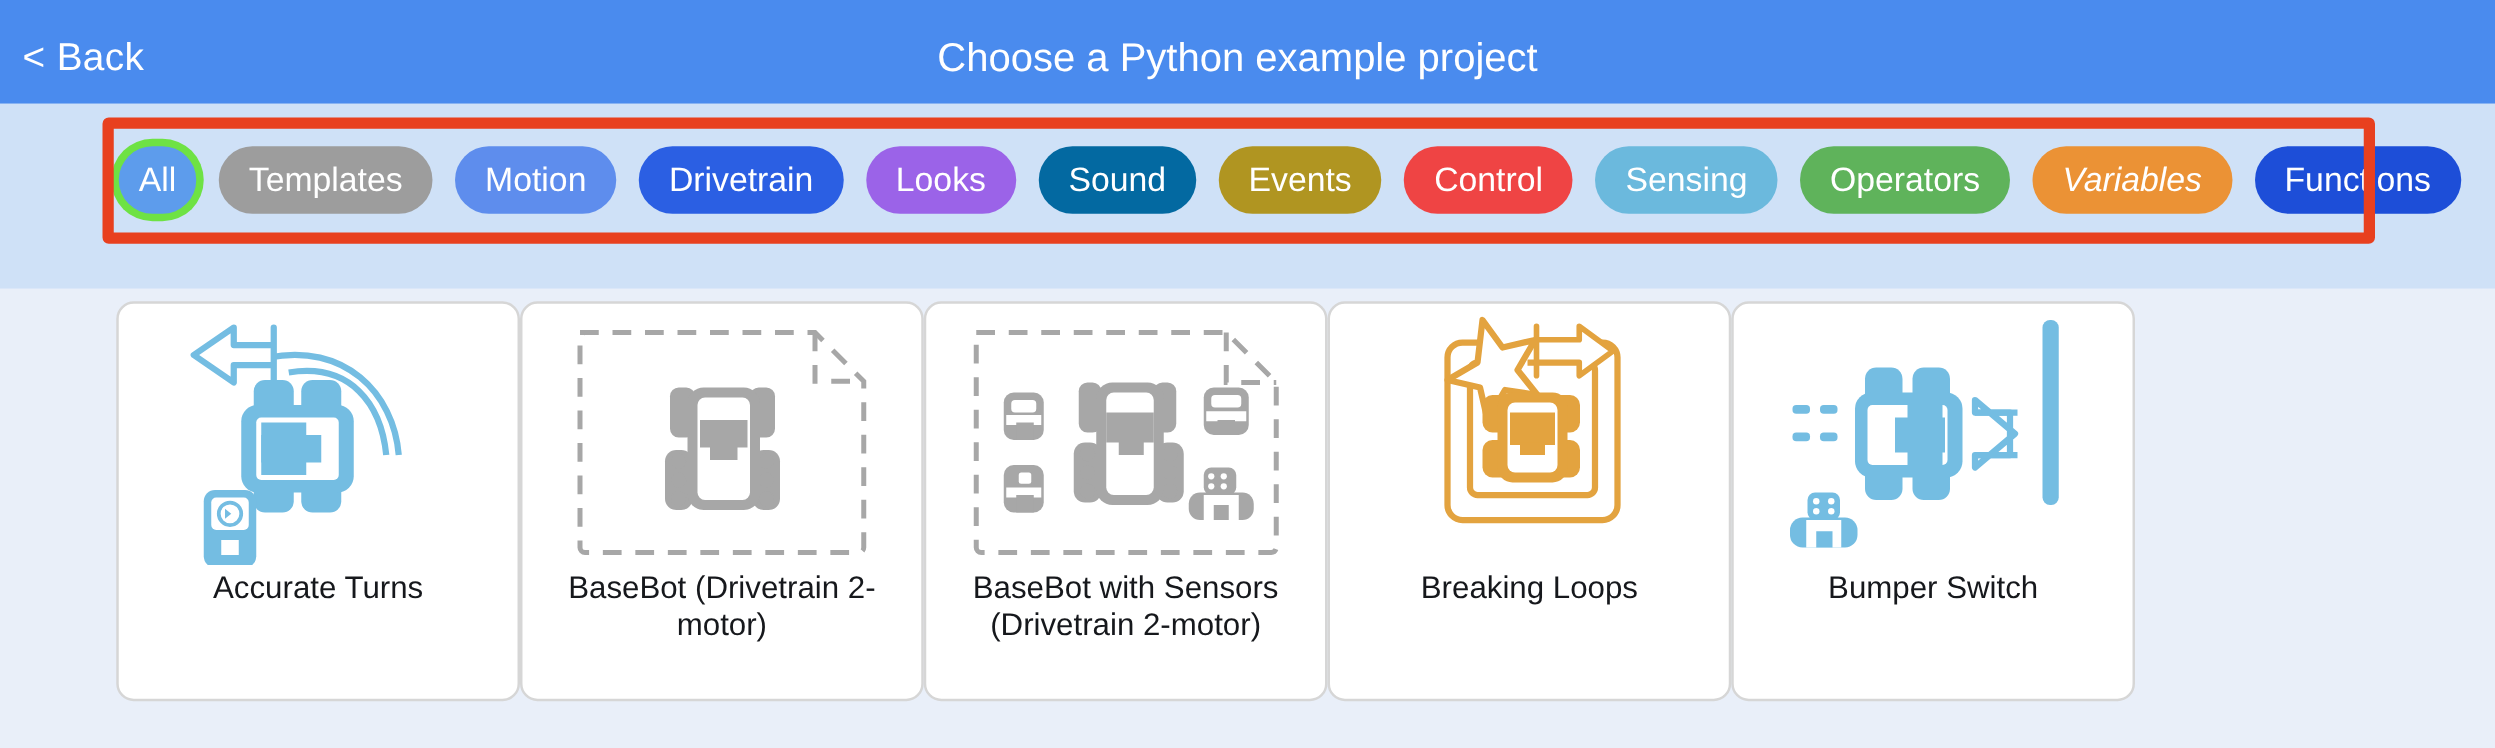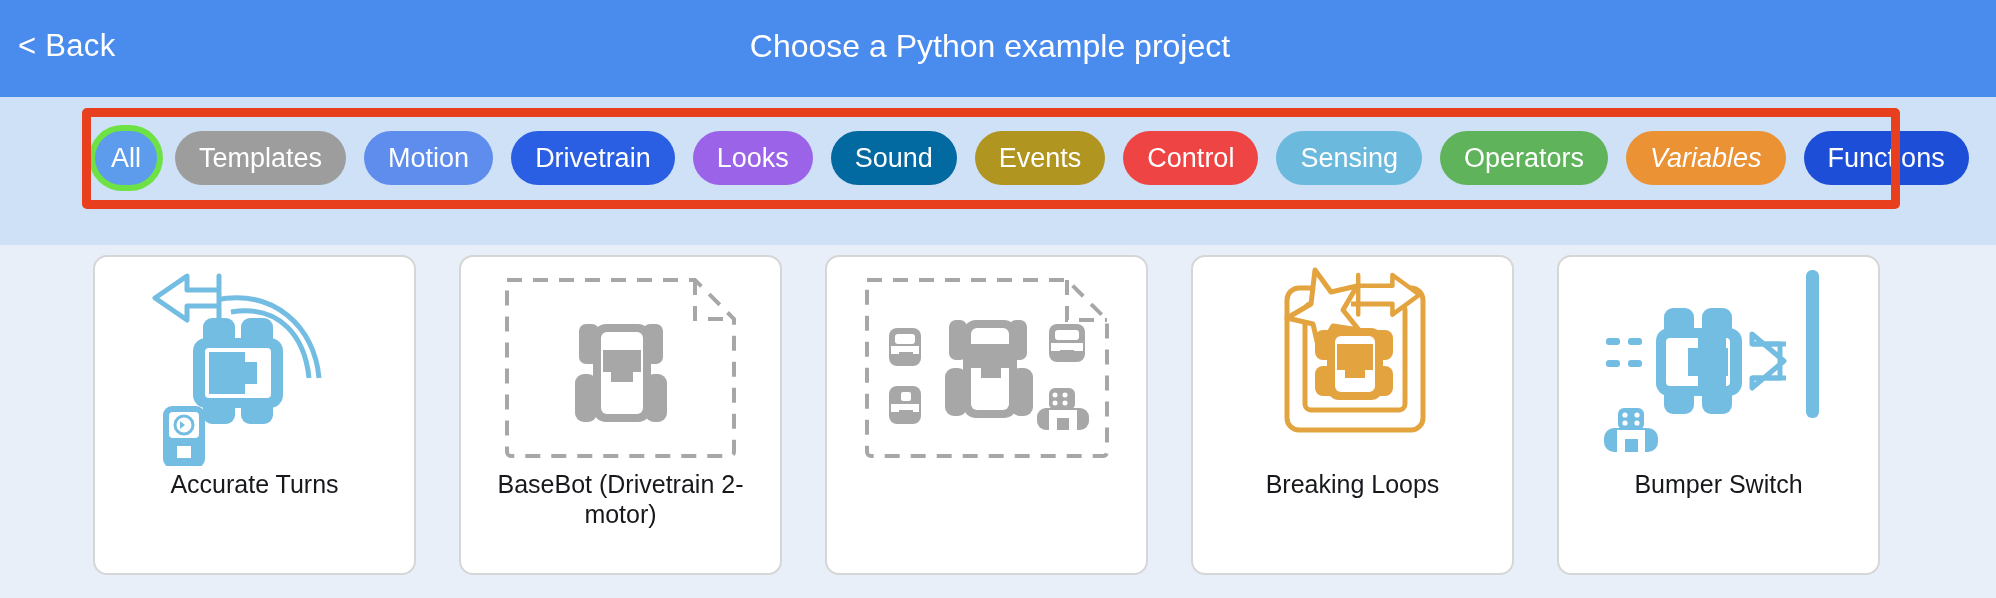--- a/index.html
+++ b/index.html
@@ -11,21 +11,21 @@
     height: 598px;
     font-family: "Liberation Sans", sans-serif;
     background: #e9eff9;
     overflow: hidden;
   }
 
   
   #app-header {
     position: relative;
     width: 1996px;
-    height: 97px;
+    height: 83px;
     background: #4a8bee;
     box-sizing: border-box;
   }
   #back-button {
     position: absolute;
     left: 18px;
     top: 28px;
     color: #ffffff;
     font-size: 31px;
     letter-spacing: 0.3px;
@@ -100,21 +100,20 @@
     height: 379px;
     background: #e9eff9;
     box-sizing: border-box;
     overflow: hidden;
   }
   #cards-row {
     position: absolute;
     left: 93px;
     top: 10px;
     display: flex;
-    gap: 43px;
     align-items: flex-end;
   }
   .project-card {
     width: 323px;
     height: 320px;
     background: #ffffff;
     border: 2px solid #d6d6d6;
     border-radius: 14px;
     box-sizing: border-box;
     display: flex;
@@ -303,20 +302,21 @@
             <circle cx="202" cy="129" r="2.5" fill="#ffffff"></circle>
               <circle cx="212" cy="129" r="2.5" fill="#ffffff"></circle>
             <circle cx="202" cy="137" r="2.5" fill="#ffffff"></circle>
               <circle cx="212" cy="137" r="2.5" fill="#ffffff"></circle>
             <rect x="184" y="142" width="52" height="22" rx="9"></rect>
             <rect x="196" y="144" width="28" height="20" fill="#ffffff"></rect>
             <rect x="204" y="152" width="12" height="12" fill="#a7a7a7"></rect>
           </g>
         </svg>
       </div>
+      <div class="card-label">BaseBot with Sensors (Drivetrain 2-motor)</div>
     </div>
 
     <div class="project-card">
       <div class="card-art">
         <svg width="200" height="200" viewBox="0 0 200 200" fill="none">
           <g stroke="#e3a33f" stroke-width="5" fill="none">
             <path d="M96 22 h62 a12 12 0 0 1 12 12 v118 a12 12 0 0 1 -12 12 h-112 a12 12 0 0 1 -12 -12 v-118 a12 12 0 0 1 12 -12 h16"></path>
             <path d="M98 38 h48 a6 6 0 0 1 6 6 v94 a6 6 0 0 1 -6 6 h-88 a6 6 0 0 1 -6 -6 v-94 a6 6 0 0 1 6 -6 h12"></path>
           </g>
           <path d="M128 8 L128 20 L166 20 L166 8 L196 30 L166 52 L166 40 L128 40 L128 52 Z" transform="translate(-28,0) scale(0.9) translate(20,2)" fill="#ffffff" stroke="#e3a33f" stroke-width="5" stroke-linejoin="round"></path>

